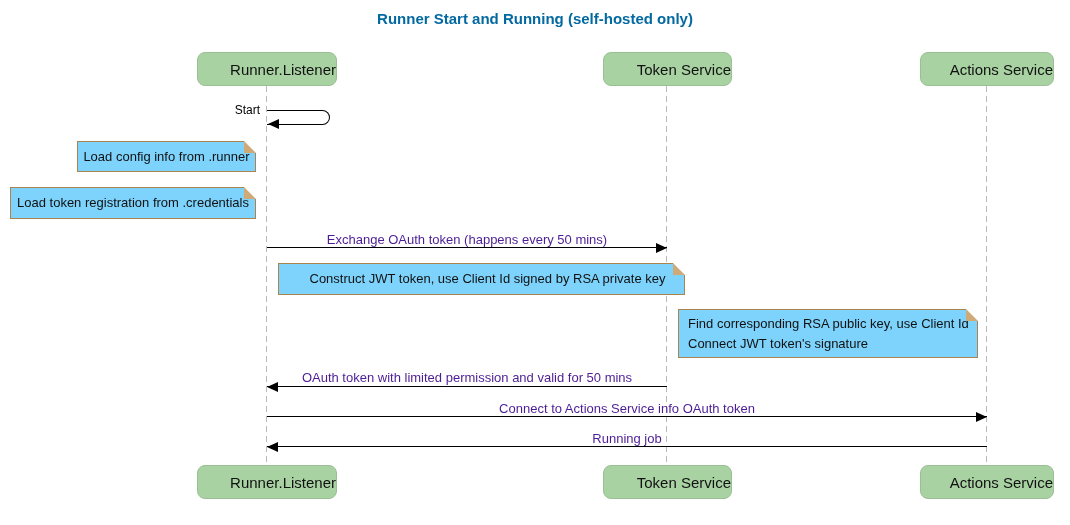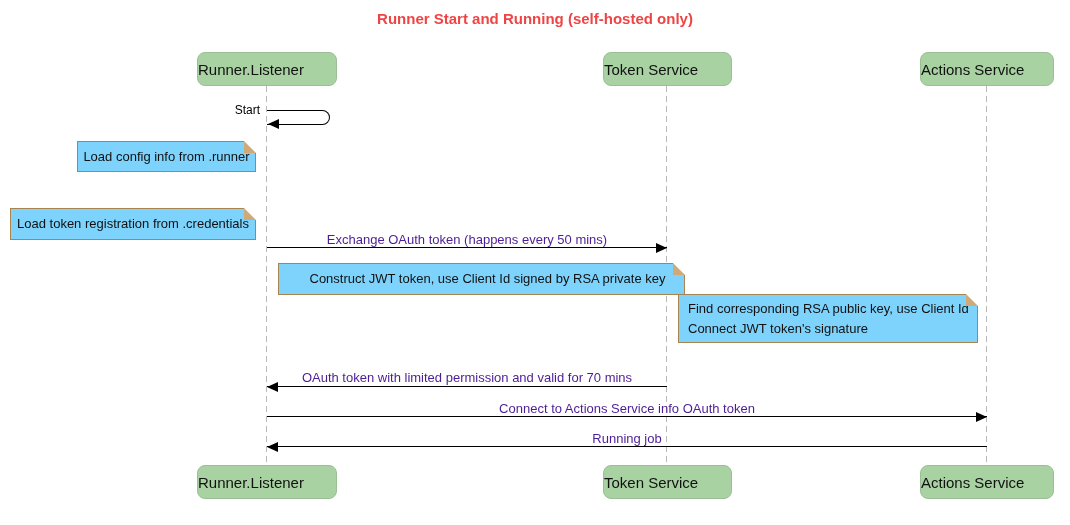--- a/index.html
+++ b/index.html
@@ -2,26 +2,26 @@
 <html><head>
 <meta charset="utf-8">
 <style>
   html,body { margin:0; padding:0; background:#ffffff; }
   #stage {
     position:relative; width:1070px; height:525px; background:#ffffff;
     font-family:"Liberation Sans", sans-serif; color:#000; overflow:hidden;
   }
   .title {
     position:absolute; top:10px; left:0; width:1070px; text-align:center;
-    font-size:15px; font-weight:bold; color:#ef4444;
+    font-size:15px; font-weight:bold; color:#0369a1;
   }
   .participant {
     position:absolute; height:34px; box-sizing:border-box;
     background:#a9d2a3; border:1px solid #9bbf95; border-radius:8px;
-    display:flex; align-items:center; justify-content:flex-start;
+    display:flex; align-items:center; justify-content:flex-end;
     font-size:15px; color:#111; white-space:nowrap;
   }
   .lifeline {
     position:absolute; top:86px; height:379px; width:1px;
     background:repeating-linear-gradient(to bottom,#b9b9b9 0 6px, transparent 6px 10px);
   }
   .msg-line { position:absolute; height:0; border-top:1.5px solid #000; }
   .msg-label {
     position:absolute; font-size:13px; color:#4c1d95; text-align:center;
     white-space:nowrap; line-height:14px;
@@ -80,41 +80,41 @@
 
   <div class="start-label" style="left:160px; top:103px; width:100px;">Start</div>
   <div class="self-loop" style="left:267px; top:110px;"></div>
   <div class="arrow-left" style="left:268px; top:119px;"></div>
 
   <div class="note" style="left:77px; top:141px; width:179px; height:31px;">
     <div class="dogear"></div>
     <span>Load config info from .runner</span>
   </div>
 
-  <div class="note" style="left:10px; top:187px; width:246px; height:32px;margin-top:21px;">
+  <div class="note" style="left:10px; top:187px; width:246px; height:32px;">
     <div class="dogear"></div>
     <span>Load token registration from .credentials</span>
   </div>
 
   <div class="msg-label" style="left:267px; top:233px; width:400px;">Exchange OAuth token (happens every 50 mins)</div>
   <div class="msg-line" style="left:267px; top:247px; width:400px;"></div>
   <div class="arrow-right" style="left:656px; top:243px;"></div>
 
   <div class="note" style="left:278px; top:263px; width:407px; height:32px;padding-left:12px;">
     <div class="dogear"></div>
     <span>Construct JWT token, use Client Id signed by RSA private key</span>
   </div>
 
-  <div class="note note-left" style="left:678px; top:294px; width:300px; height:49px;">
+  <div class="note note-left" style="left:678px; top:309px; width:300px; height:49px;">
     <div class="dogear"></div>
     <span>Find corresponding RSA public key, use Client Id</span>
     <span>Connect JWT token's signature</span>
   </div>
 
-  <div class="msg-label" style="left:267px; top:371px; width:400px;">OAuth token with limited permission and valid for 70 mins</div>
+  <div class="msg-label" style="left:267px; top:371px; width:400px;">OAuth token with limited permission and valid for 50 mins</div>
   <div class="msg-line" style="left:267px; top:386px; width:400px;"></div>
   <div class="arrow-left" style="left:267px; top:382px;"></div>
 
   <div class="msg-label" style="left:267px; top:402px; width:720px;">Connect to Actions Service info OAuth token</div>
   <div class="msg-line" style="left:267px; top:416px; width:720px;"></div>
   <div class="arrow-right" style="left:976px; top:412px;"></div>
 
   <div class="msg-label" style="left:267px; top:432px; width:720px;">Running job</div>
   <div class="msg-line" style="left:267px; top:446px; width:720px;"></div>
   <div class="arrow-left" style="left:267px; top:442px;"></div>

